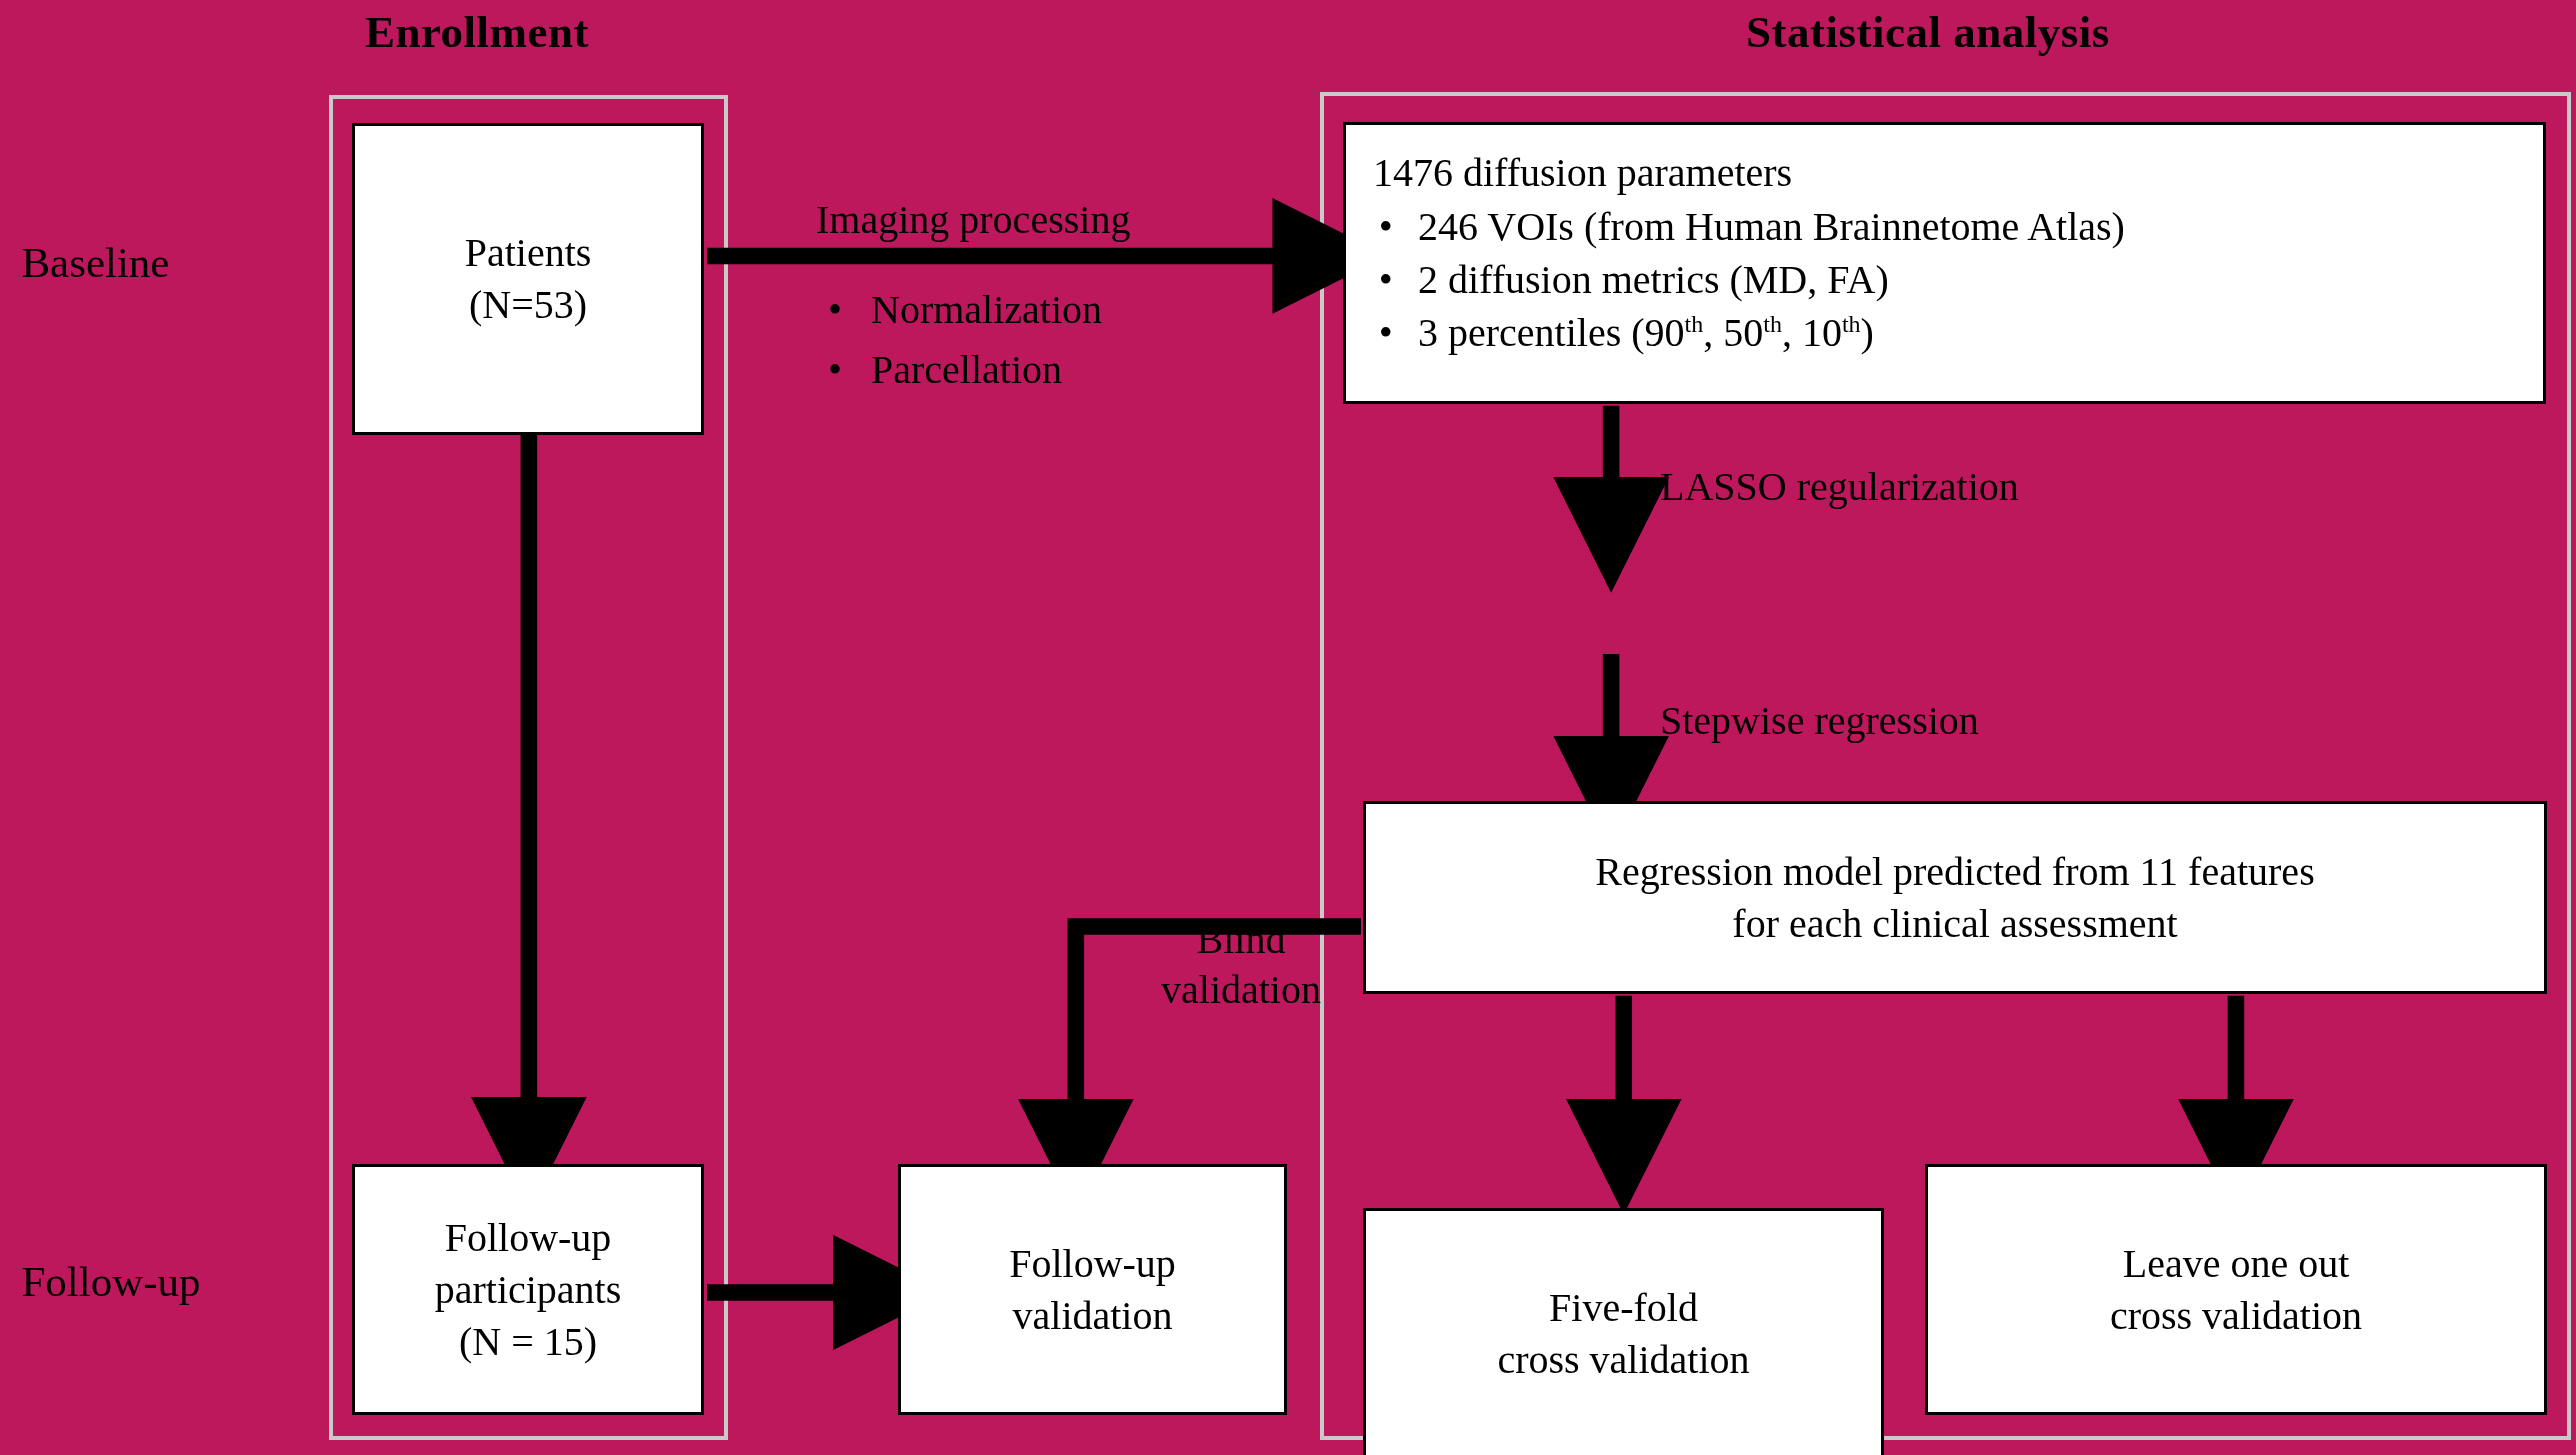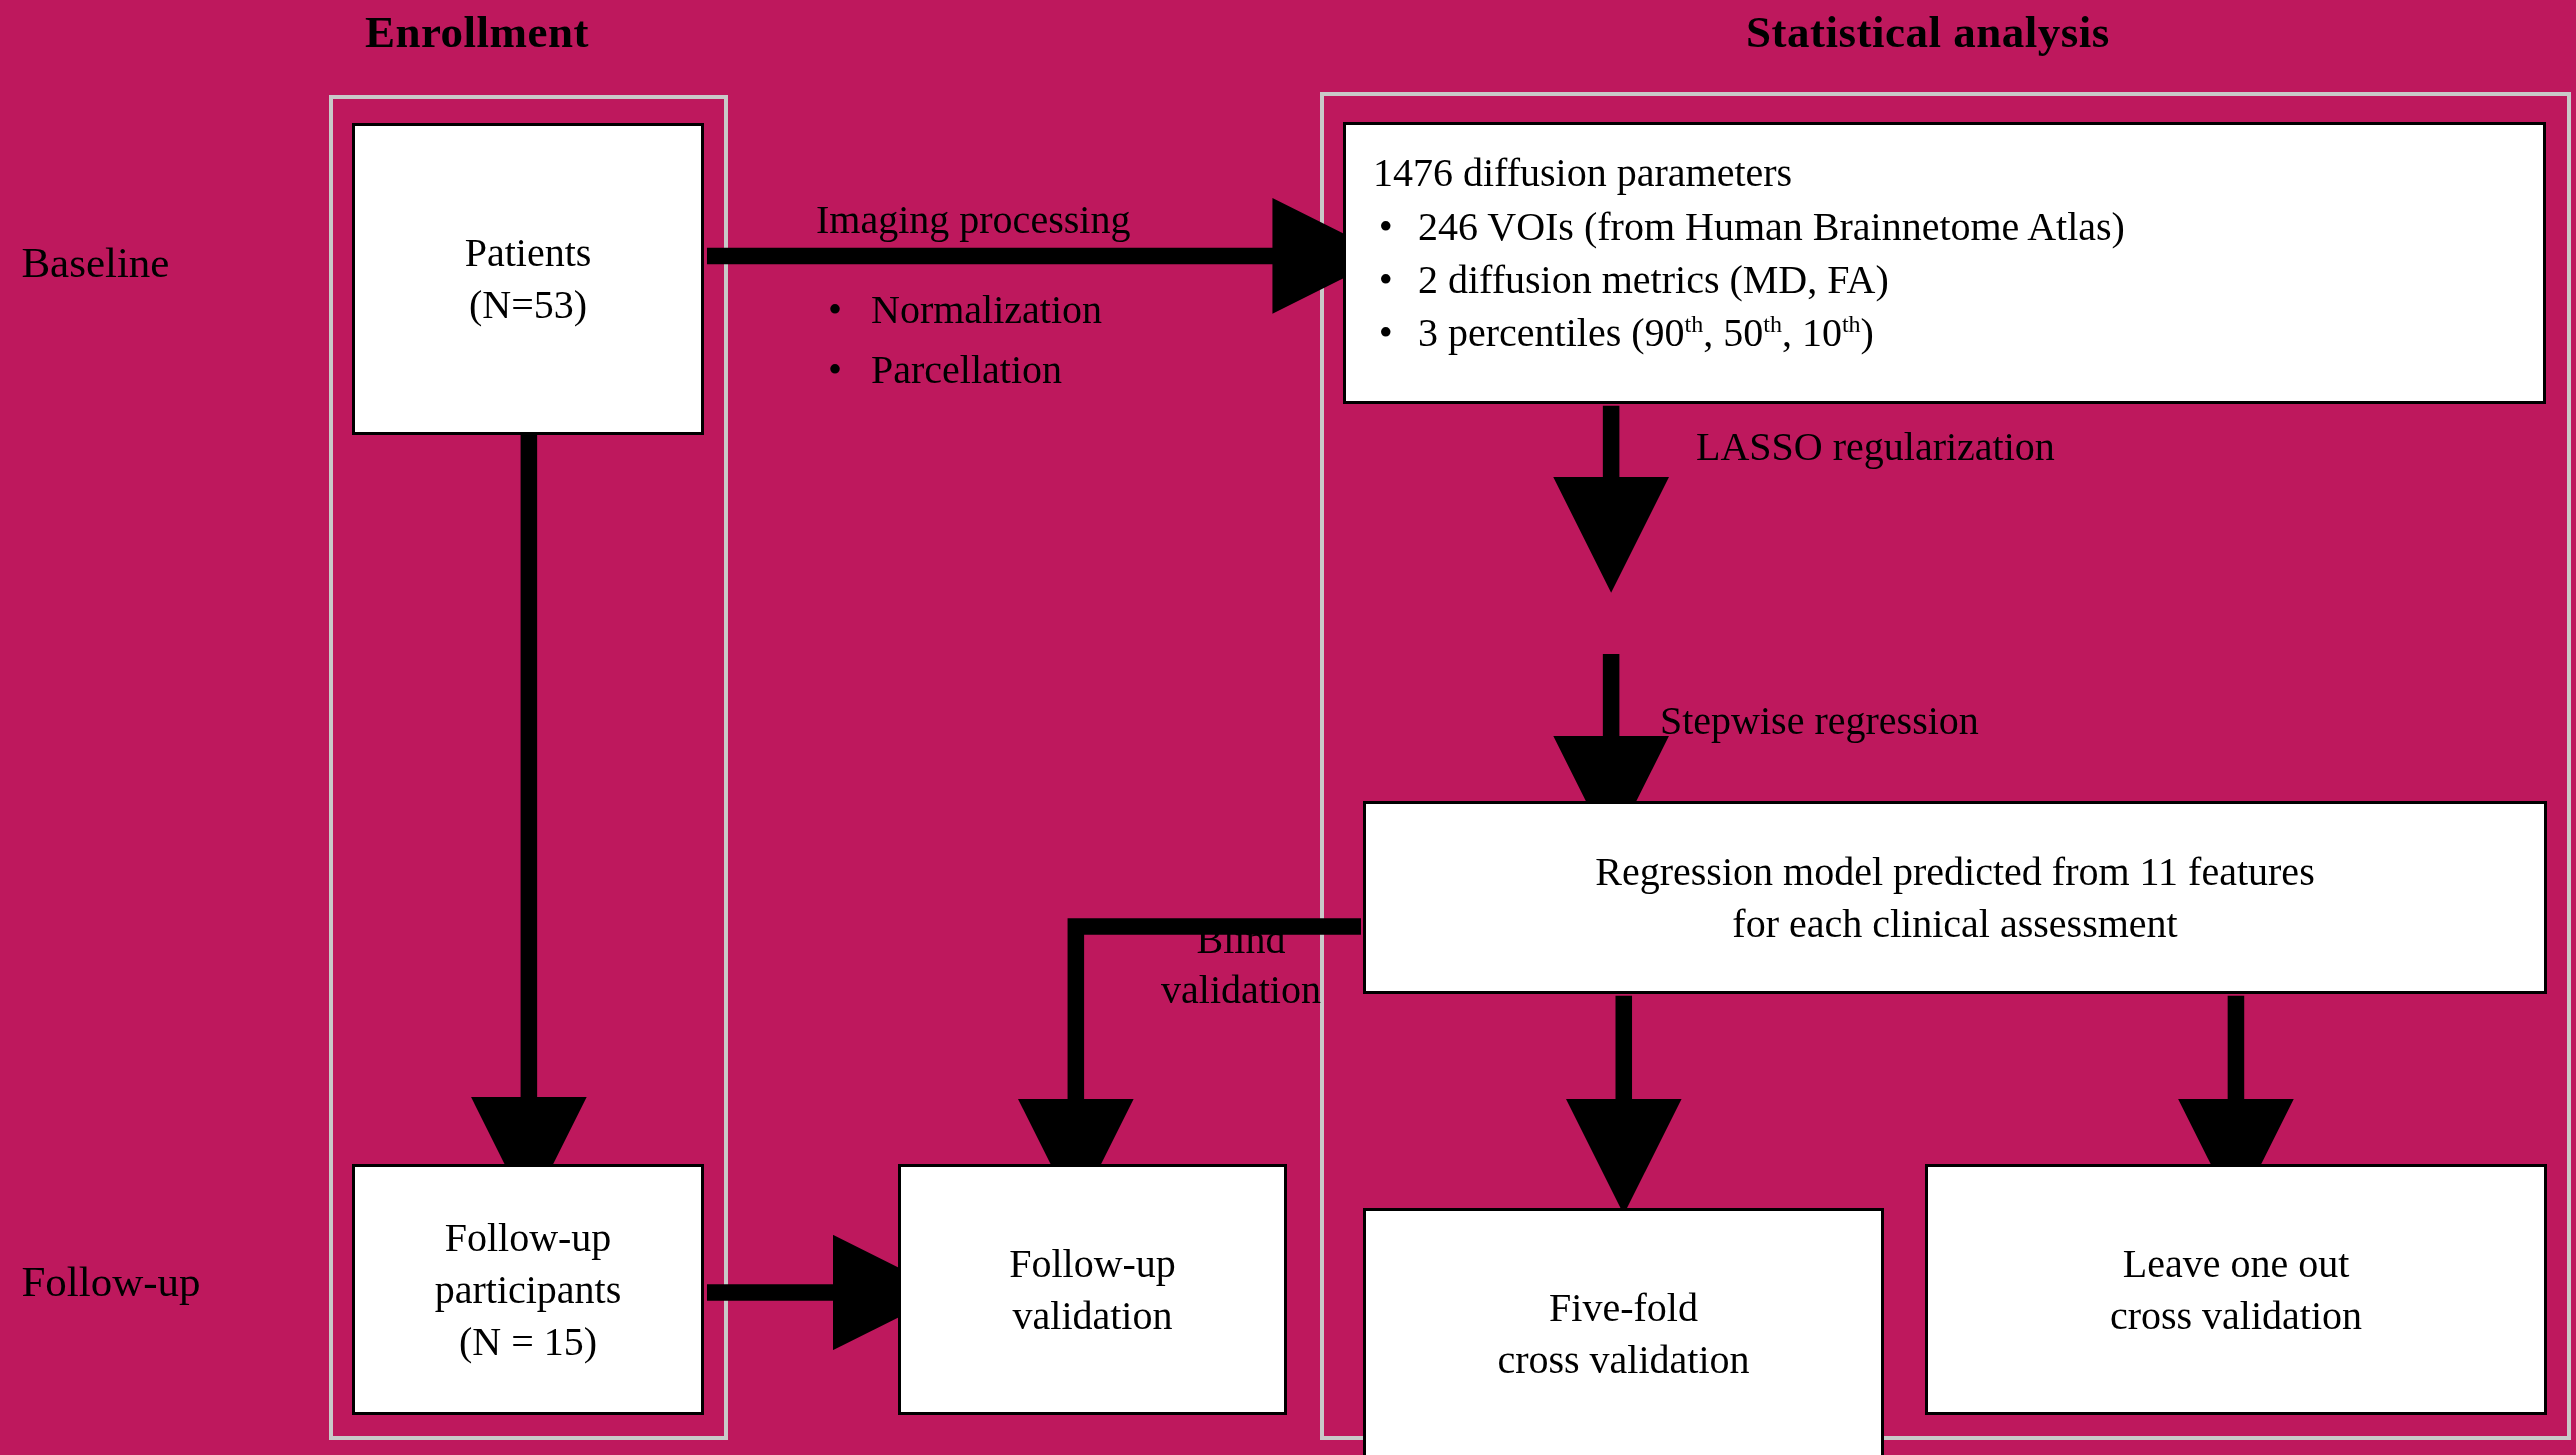--- a/index.html
+++ b/index.html
@@ -102,21 +102,21 @@
   sup { font-size: 0.60em; vertical-align: super; line-height: 0; }
 
   
   .connector-label {
     position: absolute;
     font-size: 40px;
     line-height: 1.26;
     white-space: nowrap;
   }
   #label-imaging     { left: 816px;  top: 195px; }
-  #label-lasso       { left: 1660px; top: 422px; margin-left: 36px; }
+  #label-lasso       { left: 1660px; top: 462px; }
   #label-stepwise    { left: 1660px; top: 696px; }
   #label-blind       { left: 1129px; top: 915px; text-align: center; white-space: normal; width: 224px; }
 
   .sub-bullets {
     position: absolute;
     font-size: 40px;
     line-height: 1.5;
     list-style: none;
     margin: 0;
     padding: 0;

